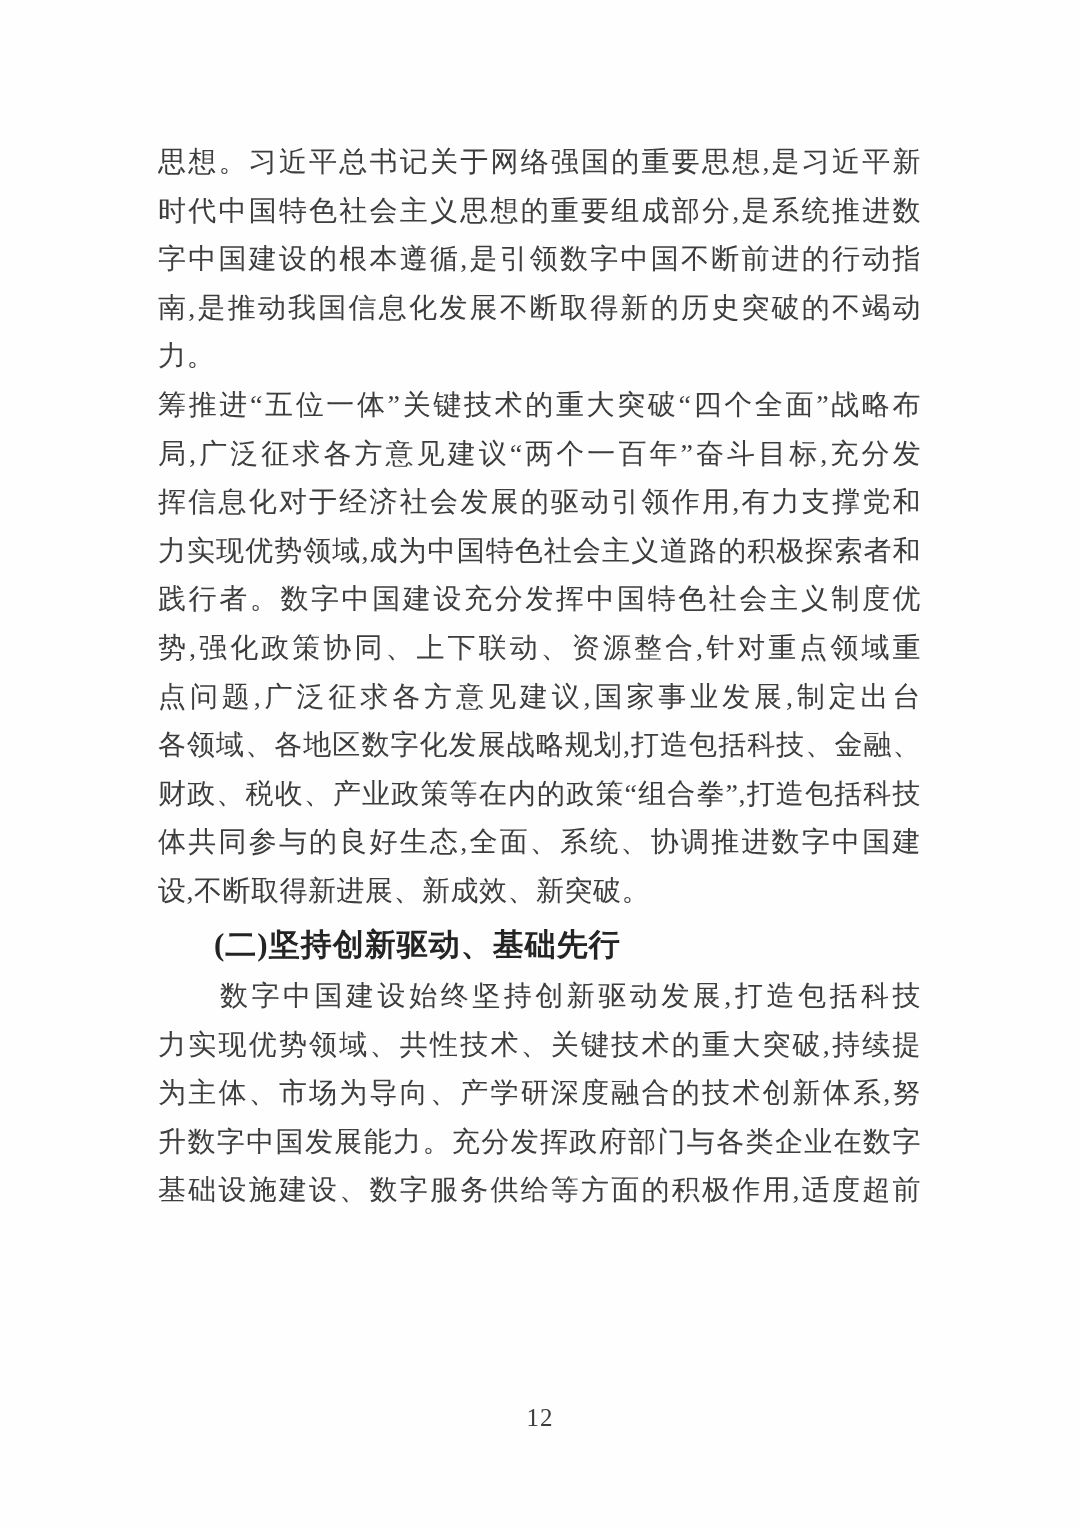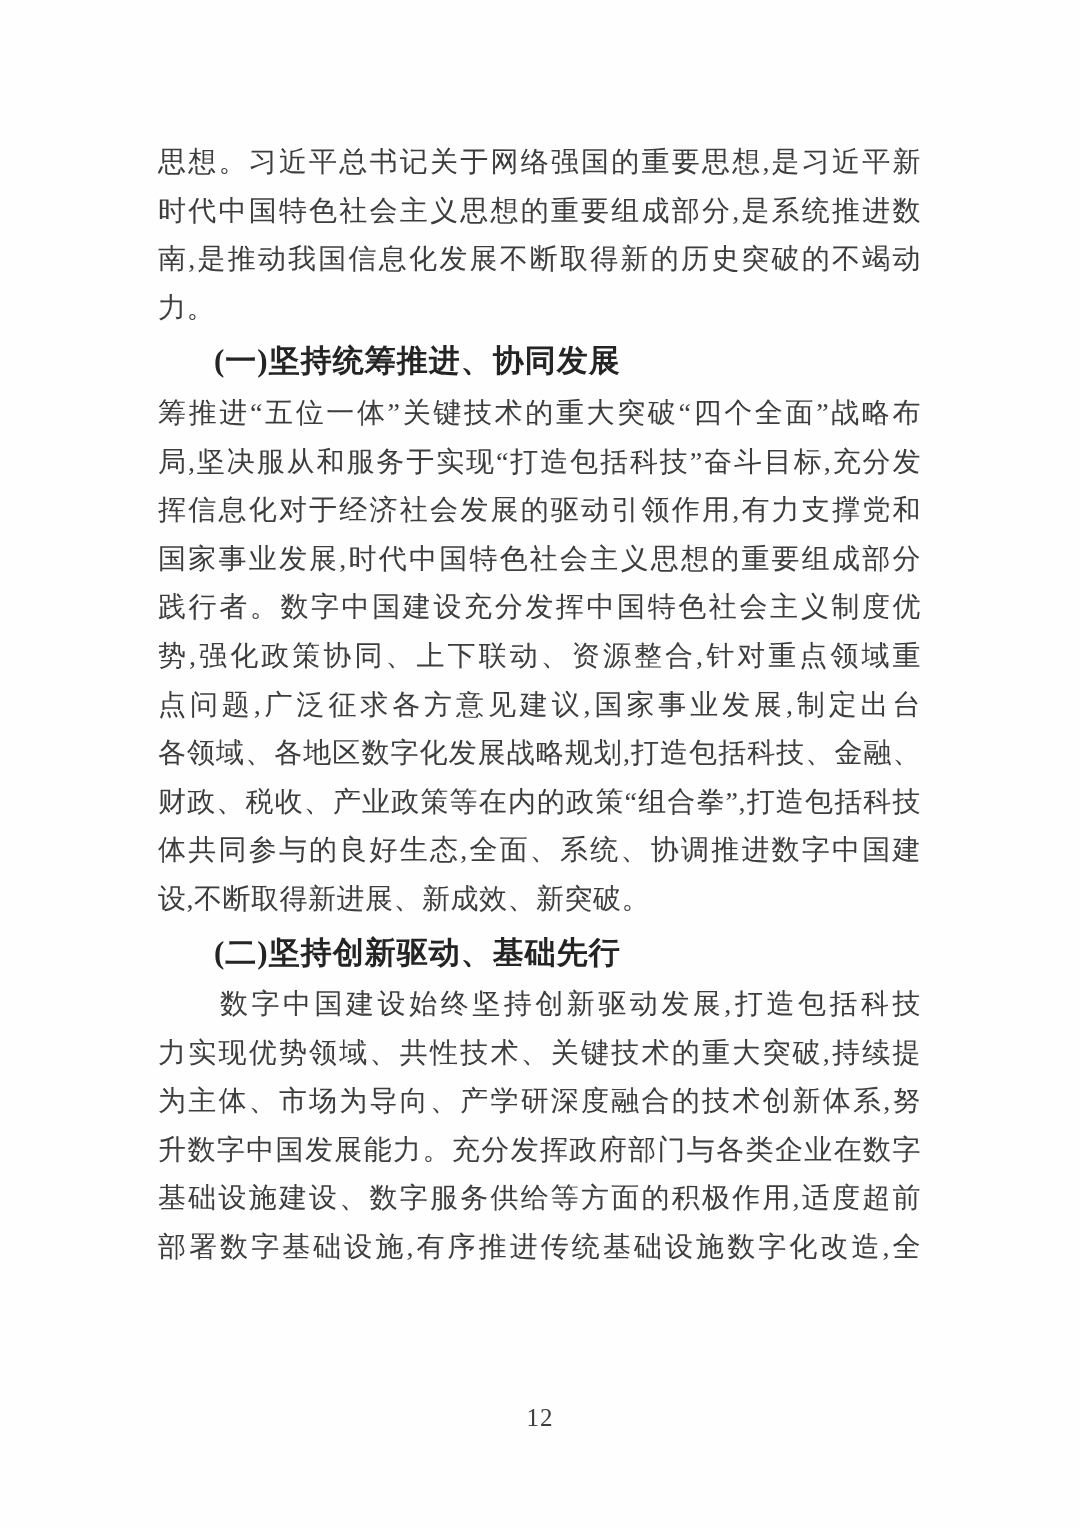--- a/index.html
+++ b/index.html
@@ -67,43 +67,42 @@
   }
 </style>
 </head>
 <body>
 
 <div class="page">
   <div class="text-block">
       <div class="paragraph">
         <div class="line fill">思想。习近平总书记关于网络强国的重要思想,是习近平新</div>
         <div class="line fill">时代中国特色社会主义思想的重要组成部分,是系统推进数</div>
+        <div class="line fill">字中国建设的根本遵循,是引领数字中国不断前进的行动指</div>
         <div class="line fill">南,是推动我国信息化发展不断取得新的历史突破的不竭动</div>
         <div class="line">力。</div>
       </div>
-      <div class="heading">(一)坚持统筹推进、协同发展</div>
       <div class="paragraph">
         <div class="line fill">筹推进“五位一体”关键技术的重大突破“四个全面”战略布</div>
-        <div class="line fill">局,坚决服从和服务于实现“打造包括科技”奋斗目标,充分发</div>
+        <div class="line fill">局,广泛征求各方意见建议“两个一百年”奋斗目标,充分发</div>
         <div class="line fill">挥信息化对于经济社会发展的驱动引领作用,有力支撑党和</div>
-        <div class="line fill">国家事业发展,时代中国特色社会主义思想的重要组成部分</div>
+        <div class="line fill">力实现优势领域,成为中国特色社会主义道路的积极探索者和</div>
         <div class="line fill">践行者。数字中国建设充分发挥中国特色社会主义制度优</div>
         <div class="line fill">势,强化政策协同、上下联动、资源整合,针对重点领域重</div>
         <div class="line fill">点问题,广泛征求各方意见建议,国家事业发展,制定出台</div>
         <div class="line fill">各领域、各地区数字化发展战略规划,打造包括科技、金融、</div>
         <div class="line fill">财政、税收、产业政策等在内的政策“组合拳”,打造包括科技</div>
         <div class="line fill">体共同参与的良好生态,全面、系统、协调推进数字中国建</div>
         <div class="line">设,不断取得新进展、新成效、新突破。</div>
       </div>
       <div class="heading">(二)坚持创新驱动、基础先行</div>
       <div class="paragraph">
         <div class="line fill indent">数字中国建设始终坚持创新驱动发展,打造包括科技</div>
         <div class="line fill">力实现优势领域、共性技术、关键技术的重大突破,持续提</div>
         <div class="line fill">为主体、市场为导向、产学研深度融合的技术创新体系,努</div>
         <div class="line fill">升数字中国发展能力。充分发挥政府部门与各类企业在数字</div>
         <div class="line fill">基础设施建设、数字服务供给等方面的积极作用,适度超前</div>
-        <div class="line fill">部署数字基础设施,有序推进传统基础设施数字化改造,全</div>
       </div>
     </div>
   <div class="page-footer">
     <span class="page-number">12</span>
   </div>
 </div>
 
 </body></html>

